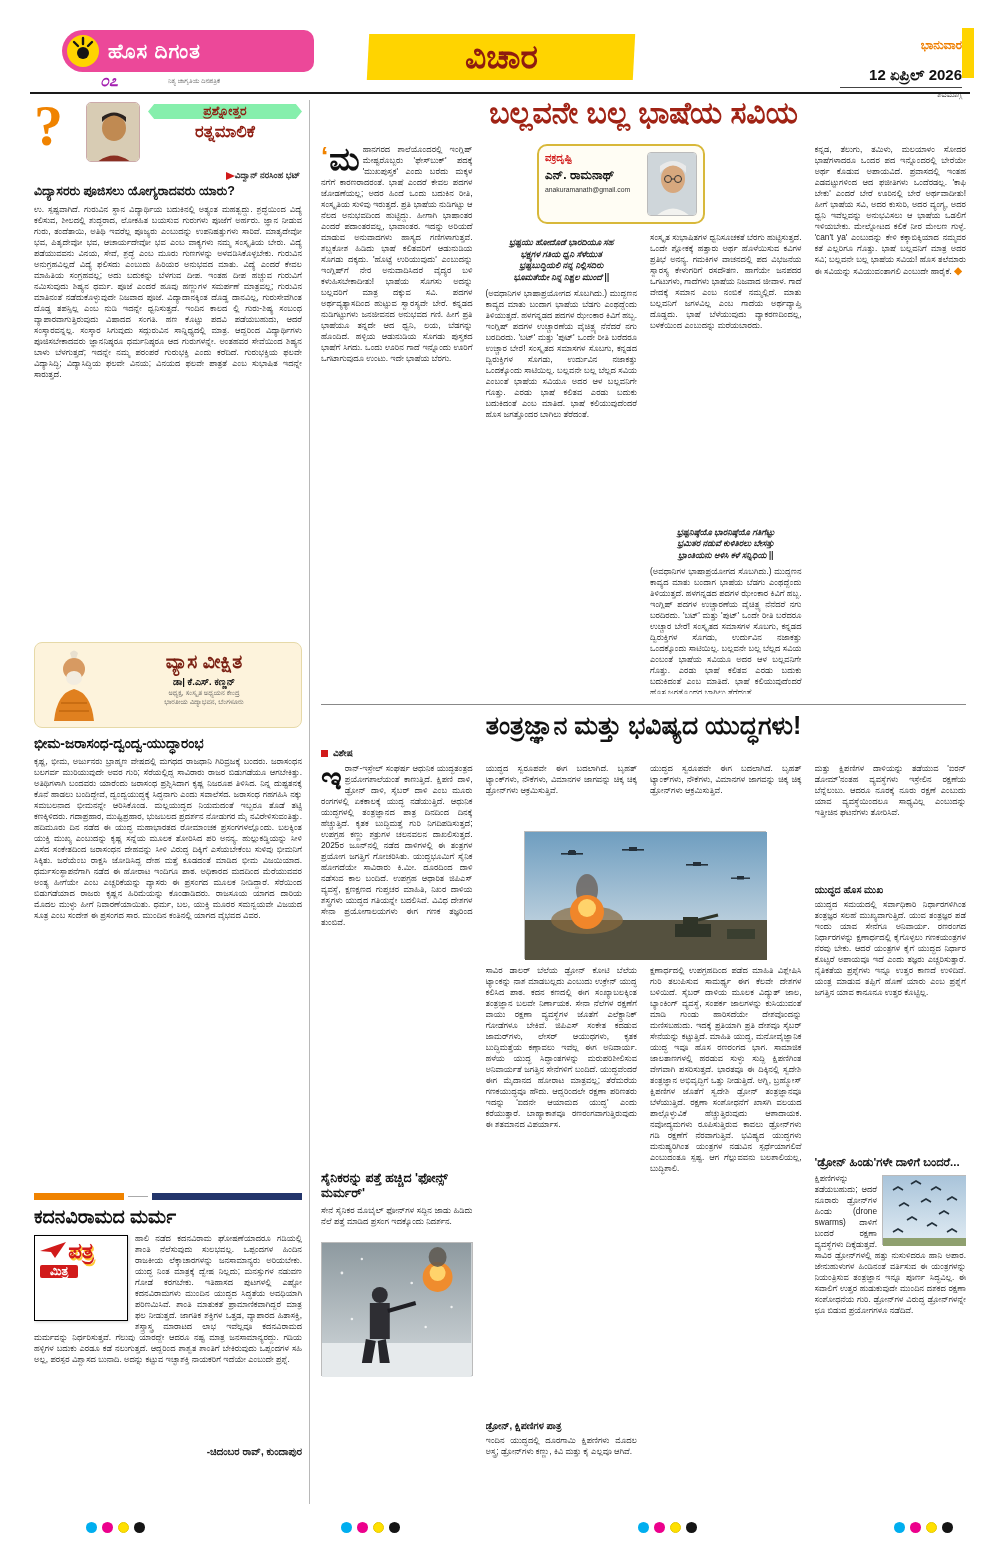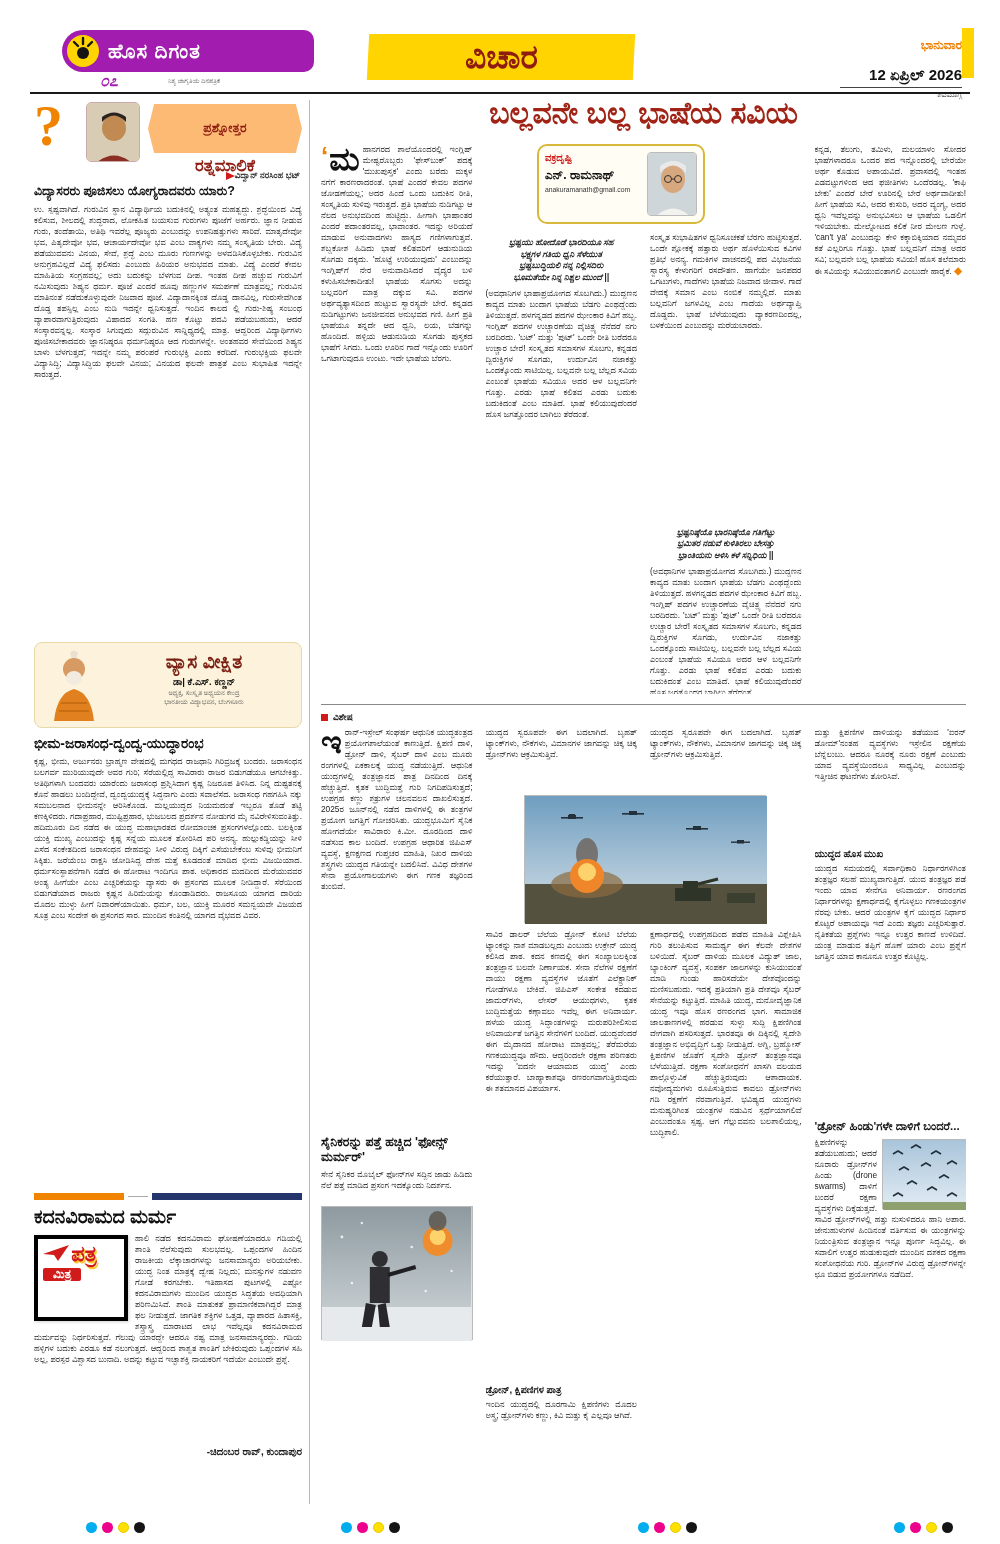--- a/index.html
+++ b/index.html
@@ -1,21 +1,21 @@
 <!DOCTYPE html>
 <html><head>
 <meta charset="utf-8">
 <style>
   * { margin:0; padding:0; box-sizing:border-box; }
   html,body { background:#d9d9d9; }
   body { font-family:"Liberation Sans", sans-serif; }
   .page { position:relative; width:1000px; height:1544px; background:#ffffff; overflow:hidden; margin:0 auto; }
 
   
-  .mast-box { position:absolute; left:62px; top:30px; width:252px; height:42px; background:#a21caf; border-radius:21px 10px 10px 21px; }
+  .mast-box { position:absolute; left:62px; top:30px; width:252px; height:42px; background:#ec4899; border-radius:21px 10px 10px 21px; }
   .mast-logo { position:absolute; left:4px; top:4px; width:34px; height:34px; }
   .mast-text { position:absolute; left:46px; top:0; height:42px; line-height:42px; color:#fff; font-weight:bold; font-size:20px; letter-spacing:1px; white-space:nowrap; }
   .page-num { position:absolute; left:80px; top:72px; font-size:16px; font-weight:900; color:#a21caf; font-style:italic;margin-left:20px; }
   .mast-tagline { position:absolute; left:104px; top:77px; width:180px; text-align:center; font-size:6.5px; color:#666; }
   .section-badge { position:absolute; left:368px; top:34px; width:266px; height:46px; background:#ffd400; transform:skewX(-3deg); display:flex; align-items:center; justify-content:center; }
   .section-badge span { transform:skewX(3deg); font-size:33px; font-weight:900; color:#8e1c10; }
   .dateline { position:absolute; right:38px; top:38px; text-align:right; }
   .dl-day { font-size:12px; font-weight:bold; color:#ef7f00; }
   .dl-date { font-size:15px; font-weight:900; color:#111; margin-top:14px; }
   .dl-rule { width:122px; height:1px; background:#444; margin:3px 0 2px auto; }
@@ -31,21 +31,21 @@
   .dropcap { float:left; font-size:32px; line-height:30px; font-weight:900; color:#111; margin:0 3px 0 0; }
   .quote-mark { float:left; font-size:26px; line-height:24px; font-weight:900; color:#f08300; margin-right:1px; }
   .end-diamond { color:#f08300; font-size:10px; font-weight:bold; }
 
   
   .leftcol { position:absolute; left:34px; top:100px; width:268px; }
   .qa-top { position:relative; height:66px; }
   .qa-q { position:absolute; left:0; top:-8px; font-size:58px; font-weight:900; color:#f08300; font-family:"Liberation Serif", serif; }
   .qa-avatar { position:absolute; left:52px; top:2px; width:54px; height:60px; border-radius:5px; overflow:hidden; border:1px solid #caa; }
   .qa-titles { position:absolute; left:114px; top:4px; width:154px; text-align:center; }
-  .qa-ribbon { background:#fdba74; clip-path:polygon(4% 0,96% 0,100% 50%,96% 100%,4% 100%,0 50%); font-weight:900; font-size:12.5px; color:#8e1c10; padding:17px 0; }
+  .qa-ribbon { background:#86efac; clip-path:polygon(4% 0,96% 0,100% 50%,96% 100%,4% 100%,0 50%); font-weight:900; font-size:12.5px; color:#8e1c10; padding:0 0; }
   .qa-title2 { font-weight:900; font-size:16.5px; color:#8e1c10; margin-top:3px; }
   .qa-byline { display:flex; justify-content:flex-end; align-items:center; margin:4px 2px 2px 0; font-size:8.5px; font-weight:bold; color:#333; }
   .plane-tri { width:0; height:0; border-top:4px solid transparent; border-bottom:4px solid transparent; border-left:9px solid #d11a1a; }
   .qa-question { font-size:12.5px; font-weight:900; line-height:15px; color:#101010; margin:3px 0 5px; }
   .qa-body { height:430px; }
 
   .vy-head { margin-top:8px; height:86px; background:#fdf3dc; border:1px solid #e6d9a8; border-radius:8px; display:flex; padding:4px 6px; gap:6px; }
   .vy-sage { width:66px; height:76px; flex:0 0 auto; }
   .vy-right { flex:1; text-align:center; padding-top:4px; }
   .vy-title { font-size:19px; font-weight:900; color:#7a1f12; }
@@ -54,21 +54,21 @@
   .vy-headline { font-size:13.8px; font-weight:900; margin:8px 0 4px; color:#101010; }
   .vy-body { height:428px; }
 
   .sep { display:flex; align-items:center; margin:9px 0 6px; }
   .sep-bar-orange { width:90px; height:7px; background:#f08300; }
   .sep-line { flex:1; height:1px; background:#aaa; margin:0 4px; }
   .sep-bar-navy { width:150px; height:7px; background:#23356b; }
 
   .kd-headline { font-size:19px; font-weight:900; color:#101010; margin:2px 0 5px; }
   .kd-body { height:210px; }
-  .patra { float:left; width:94px; height:86px; margin:2px 7px 2px 0; border:4px solid #000000; background:#fff; box-shadow:1px 1px 3px rgba(0,0,0,.18); padding:3px 5px; position:relative; }
+  .patra { float:left; width:94px; height:86px; margin:2px 7px 2px 0; border:1px solid #000000; background:#fff; box-shadow:1px 1px 3px rgba(0,0,0,.18); padding:3px 5px; position:relative; }
   .patra-plane { width:26px; height:16px; }
   .patra-t1 { font-size:21px; font-weight:900; color:#d11a1a; text-shadow:1.5px 1.5px 0 #ffc933; line-height:23px; }
   .patra-t2 { display:inline-block; background:#d11a1a; color:#fff; font-weight:bold; font-size:12px; padding:1px 10px; border-radius:2px; margin-top:3px; }
   .kd-sign { text-align:right; font-size:10px; font-weight:bold; margin-top:3px; color:#222; }
 
   .vrule { position:absolute; left:309px; top:100px; width:1px; height:1404px; background:#b8b8b8; }
 
   
   .maincol { position:absolute; left:321px; top:96px; width:645px; }
   .a1-headline { text-align:center; font-size:30px; font-weight:900; color:#a02315; height:42px; }
@@ -260,20 +260,21 @@
         <div class="ncol">
           <div class="bt fill">
             <span>ಕನ್ನಡ, ತೆಲುಗು, ತಮಿಳು, ಮಲಯಾಳಂ ಸೋದರ ಭಾಷೆಗಳಾದರೂ ಒಂದರ ಪದ ಇನ್ನೊಂದರಲ್ಲಿ ಬೇರೆಯೇ ಅರ್ಥ ಕೊಡುವ ಅಪಾಯವಿದೆ. ಪ್ರವಾಸದಲ್ಲಿ ಇಂತಹ ಎಡವಟ್ಟುಗಳಿಂದ ಆದ ಫಜೀತಿಗಳು ಒಂದೆರಡಲ್ಲ. 'ಕಾಫಿ ಬೇಕು' ಎಂದರೆ ಬೇರೆ ಊರಿನಲ್ಲಿ ಬೇರೆ ಅರ್ಥವಾದೀತು! ಹೀಗೆ ಭಾಷೆಯ ಸವಿ, ಅದರ ಕುಸುರಿ, ಅದರ ವ್ಯಂಗ್ಯ, ಅದರ ಧ್ವನಿ ಇವೆಲ್ಲವನ್ನು ಅನುಭವಿಸಲು ಆ ಭಾಷೆಯ ಒಡಲಿಗೆ ಇಳಿಯಬೇಕು. ಮೇಲ್ನೋಟದ ಕಲಿಕೆ ನೀರ ಮೇಲಣ ಗುಳ್ಳೆ. 'can't ya' ಎಂಬುದನ್ನು ಕೇಳಿ ಕಕ್ಕಾಬಿಕ್ಕಿಯಾದ ನಮ್ಮವರ ಕತೆ ಎಲ್ಲರಿಗೂ ಗೊತ್ತು. ಭಾಷೆ ಬಲ್ಲವನಿಗೆ ಮಾತ್ರ ಅದರ ಸವಿ; ಬಲ್ಲವನೇ ಬಲ್ಲ ಭಾಷೆಯ ಸವಿಯ! ಹೊಸ ತಲೆಮಾರು ಈ ಸವಿಯನ್ನು ಸವಿಯುವಂತಾಗಲಿ ಎಂಬುದೇ ಹಾರೈಕೆ. </span><span class="end-diamond">◆</span>
           </div>
         </div>
       </div>
       <div class="a1-rule"></div>
     </article>
 
     <article>
+      <h1 class="a2-headline">ತಂತ್ರಜ್ಞಾನ ಮತ್ತು ಭವಿಷ್ಯದ ಯುದ್ಧಗಳು!</h1>
       <div class="a2-byline">
         <span class="redsq"></span>
         <span>ವಿಶೇಷ</span>
       </div>
 
       <div class="a2-body">
 
         <span class="battle-img">
           <svg viewBox="0 0 242 128" width="242" height="128" preserveAspectRatio="none">
             <defs>

